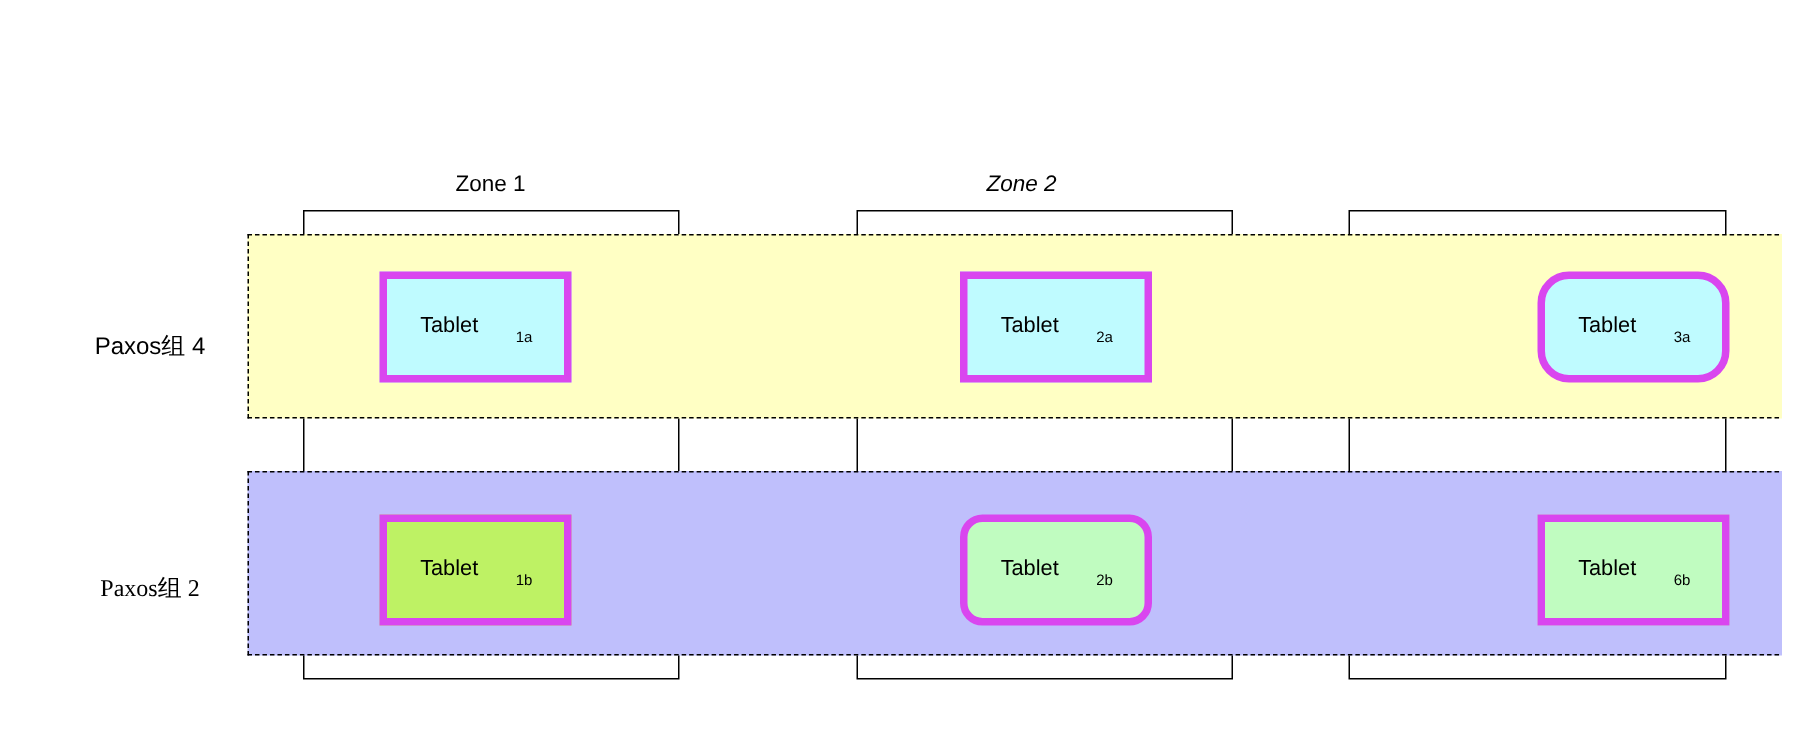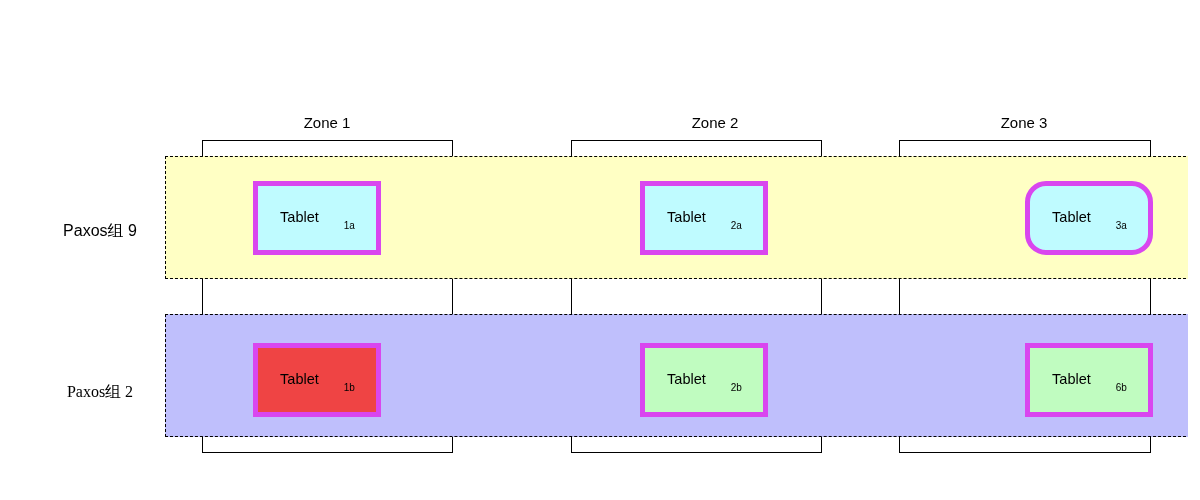--- a/index.html
+++ b/index.html
@@ -67,66 +67,65 @@
   
   .zone-label {
     position: absolute;
     top: 78px;
     width: 160px;
     text-align: center;
     font-size: 15px;
     z-index: 4;
   }
   .zone-label.z1 { left: 223px; }
-  .zone-label.z2 { left: 611px; }
+  .zone-label.z2 { left: 577px; font-style: italic; }
   .zone-label.z3 { left: 920px; }
 
   .group-label {
     position: absolute;
     left: 20px;
     width: 112px;
     text-align: center;
     font-size: 16px;
     z-index: 4;
   }
   .group-label.g1 { top: 185px; }
   .group-label.g2 { top: 346px; font-family: Liberation Serif, serif; }
 </style>
 </head>
 <body>
 
 <div class="canvas">
 
   <div class="zone-label z1">Zone 1</div>
   <div class="zone-label z2">Zone 2</div>
-  <div class="zone-label z3">Zone 3</div>
 
   <div class="bracket z1"></div>
   <div class="bracket z2"></div>
   <div class="bracket z3"></div>
 
   <div class="band g1" style="background-color: rgb(255, 255, 196);"></div>
   <div class="band g2" style="background-color: rgb(191, 191, 252);"></div>
 
-  <div class="group-label g1">Paxos组 9</div>
+  <div class="group-label g1">Paxos组 4</div>
   <div class="group-label g2">Paxos组 2</div>
 
   <div class="tablet row-a col-1" style="background-color: rgb(191, 251, 255);">
     <span><span>Tablet</span><sub>1a</sub></span>
   </div>
   <div class="tablet row-a col-2" style="background-color: rgb(191, 251, 255);">
     <span><span>Tablet</span><sub>2a</sub></span>
   </div>
   <div class="tablet row-a col-3" style="background-color: rgb(191, 251, 255); border-radius: 21px;">
     <span><span>Tablet</span><sub>3a</sub></span>
   </div>
 
-  <div class="tablet row-b col-1" style="background-color: #ef4444;">
+  <div class="tablet row-b col-1" style="background-color: #bef264;">
     <span><span>Tablet</span><sub>1b</sub></span>
   </div>
-  <div class="tablet row-b col-2" style="background-color: rgb(192, 252, 192);">
+  <div class="tablet row-b col-2" style="background-color: rgb(192, 252, 192); border-radius: 15px;">
     <span><span>Tablet</span><sub>2b</sub></span>
   </div>
   <div class="tablet row-b col-3" style="background-color: rgb(192, 252, 192);">
     <span><span>Tablet</span><sub>6b</sub></span>
   </div>
 
 </div>
 
 </body></html>

